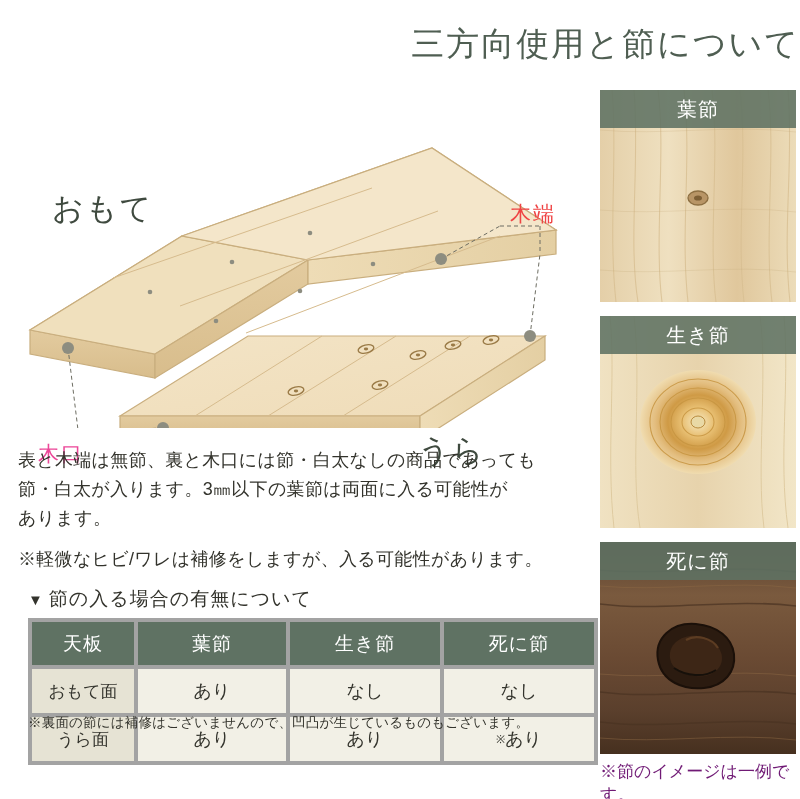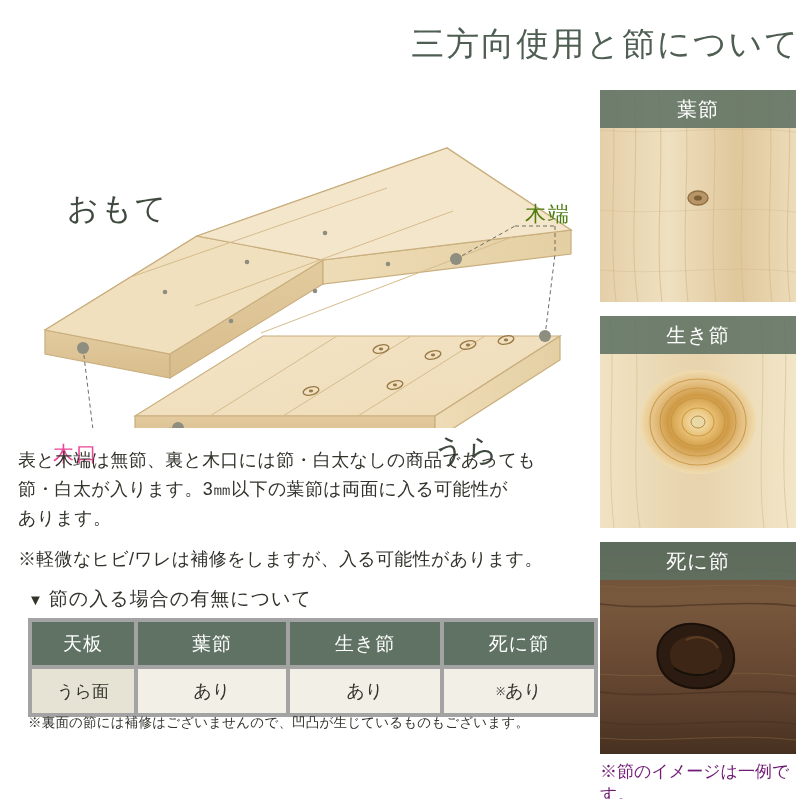--- a/index.html
+++ b/index.html
@@ -24,32 +24,32 @@
     font-weight:400;
   }
 
   
   .left{
     position:absolute;left:0;top:78px;width:600px;height:721px;
   }
 
   
   .diagram{
-    position:absolute;left:15px;top:0;width:580px;height:350px;
+    position:absolute;left:0;top:0;width:580px;height:350px;
   }
   .diagram svg{display:block;}
   .lbl{
     position:absolute;
     color:#3f4a3f;
     font-size:29px;
     letter-spacing:2px;
   }
   .lbl-omote{left:52px;top:110px;font-size:31px;}
   .lbl-ura{left:418px;top:352px;font-size:31px;text-align:center;}
-  .lbl-kiba{left:510px;top:122px;font-size:21px;color:#4d7c0f;}
+  .lbl-kiba{left:510px;top:122px;font-size:21px;color:#ef4444;}
   .lbl-kiguchi{left:38px;top:362px;font-size:21px;color:#ec4899;}
 
   
   .para{
     position:absolute;left:18px;top:368px;width:568px;
     font-size:18px;
     line-height:1.62;
     color:#33332c;
     letter-spacing:0.3px;
   }
@@ -240,20 +240,26 @@
       <thead>
         <tr>
           <th style="width:100px">天板</th>
           <th style="width:146px">葉節</th>
           <th style="width:148px">生き節</th>
           <th style="width:148px">死に節</th>
         </tr>
       </thead>
       <tbody>
         <tr>
+          <td class="rowhead">おもて面</td>
+          <td>あり</td>
+          <td>なし</td>
+          <td>なし</td>
+        </tr>
+        <tr>
           <td class="rowhead">うら面</td>
           <td>あり</td>
           <td>あり</td>
           <td><span class="mini">※</span><span>あり</span></td>
         </tr>
       </tbody>
     </table>
 
     <div class="footnote">※裏面の節には補修はございませんので、凹凸が生じているものもございます。</div>
   </div>

